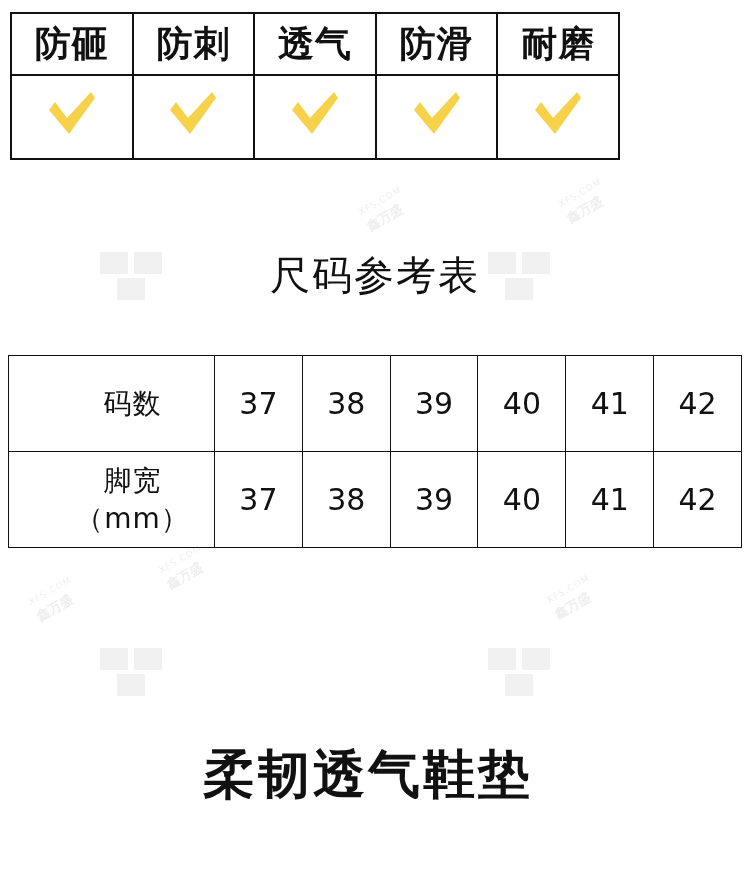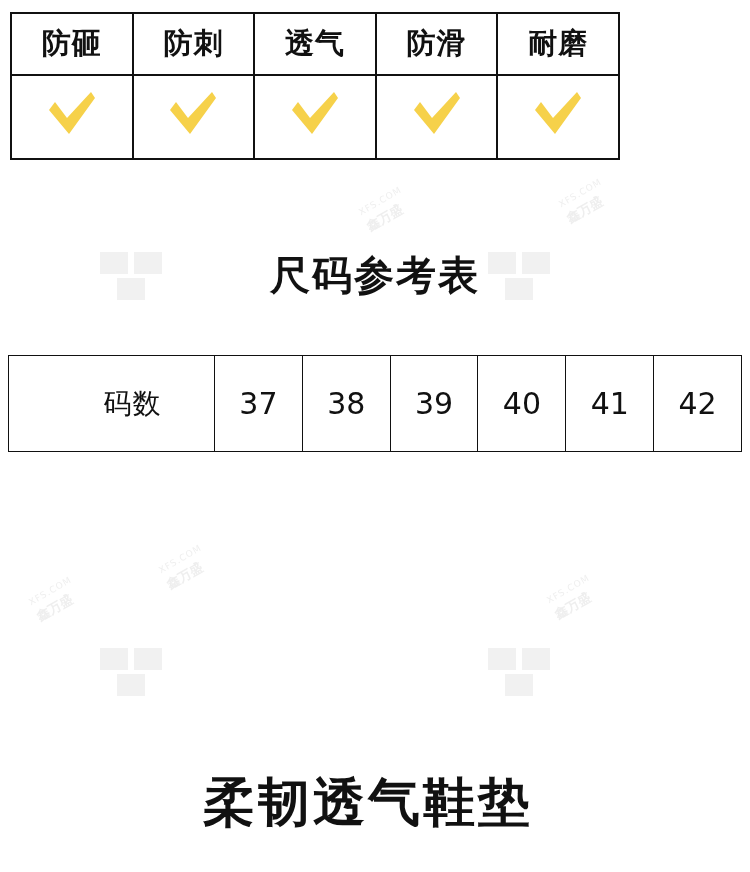--- a/index.html
+++ b/index.html
@@ -29,21 +29,21 @@
     table-layout: fixed;
   }
   .feature-table td {
     border: 2px solid #111;
     text-align: center;
     vertical-align: middle;
     padding: 0;
   }
   .feature-table tr.labels td {
     height: 62px;
-    font-size: 29px;
+    font-size: 36px;
     font-weight: 700;
     color: #111;
     letter-spacing: 1px;
   }
   .feature-table tr.checks td {
     height: 84px;
   }
   .check {
     display: inline-block;
     width: 54px;
@@ -53,21 +53,21 @@
   .check svg { display: block; }
 
   
   .section-title {
     position: absolute;
     left: 0;
     top: 248px;
     width: 750px;
     text-align: center;
     font-size: 40px;
-    font-weight: 700;
+    font-weight: 400;
     color: #111;
     letter-spacing: 2px;
   }
 
   
   .size-table {
     position: absolute;
     left: 8px;
     top: 355px;
     width: 734px;
@@ -89,21 +89,21 @@
     padding-left: 43px;
   }
   .size-table td.val {
     font-size: 30px;
   }
 
   
   .bottom-heading {
     position: absolute;
     left: 0;
-    top: 768px;
+    top: 740px;
     width: 736px;
     text-align: center;
     font-size: 52px;
     font-weight: 700;
     color: #111;
     letter-spacing: 3px;
   }
   .bottom-sub {
     position: absolute;
     left: 0;
@@ -242,19 +242,28 @@
     <tbody>
         <tr>
       <td class="rowhead">码数</td>
       <td class="val">37</td>
       <td class="val">38</td>
       <td class="val">39</td>
       <td class="val">40</td>
       <td class="val">41</td>
       <td class="val">42</td>
     </tr>
+    <tr>
+      <td class="rowhead">脚宽（mm）</td>
+      <td class="val">37</td>
+      <td class="val">38</td>
+      <td class="val">39</td>
+      <td class="val">40</td>
+      <td class="val">41</td>
+      <td class="val">42</td>
+    </tr>
   </tbody>
     </table>
 
   <div class="bottom-heading">柔韧透气鞋垫</div>
   <div class="bottom-sub"></div>
 
 </div>
 
 </body></html>

